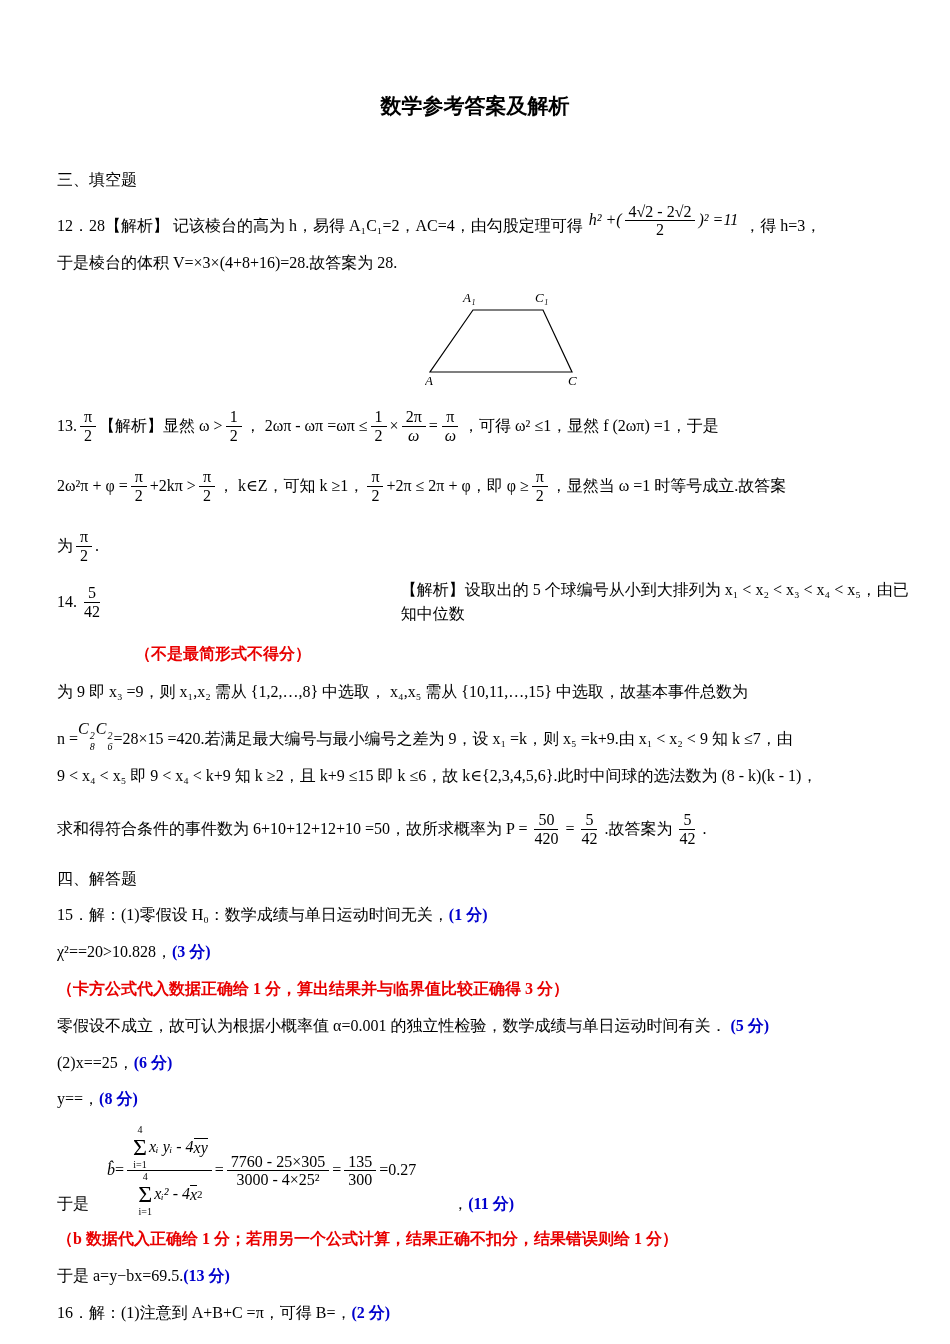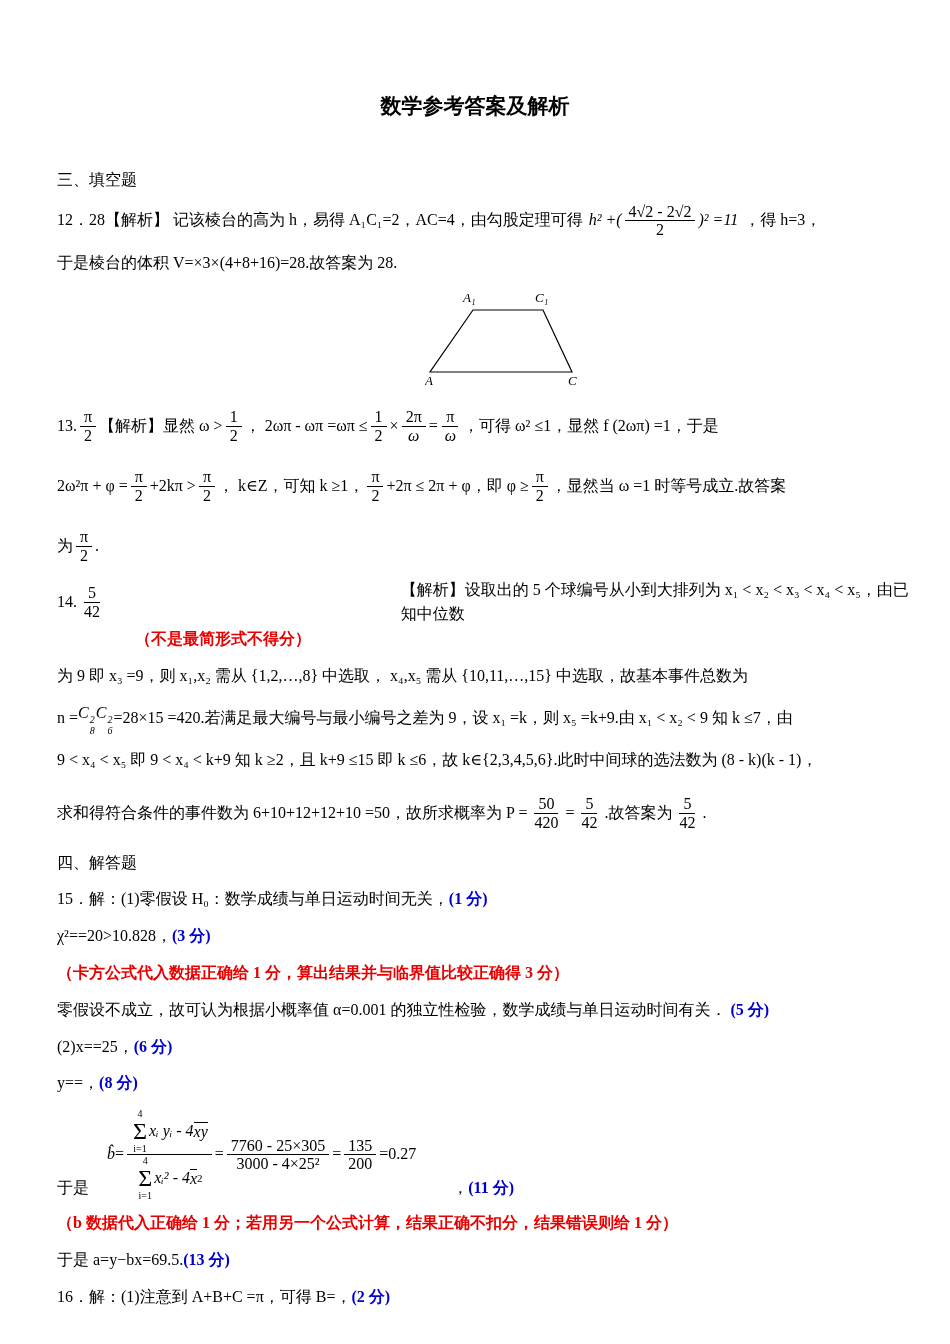--- a/index.html
+++ b/index.html
@@ -5,39 +5,39 @@
   html,body{margin:0;padding:0;background:#fff;}
   body{width:950px;height:1344px;color:#000;
        font-family:"Liberation Serif","DejaVu Serif",serif;font-size:16px;}
   .page{width:950px;height:1344px;overflow:hidden;position:relative;}
   .title{font-size:34px;font-weight:bold;text-align:center;margin:88px 0 0 0;letter-spacing:1px;}
   .subtitle{font-size:21px;font-weight:bold;text-align:center;margin:92px 0 0 0;
             font-family:"Liberation Sans","DejaVu Sans",sans-serif;}
   .body{margin:48px 40px 0 57px;line-height:1.55;}
   .sec{margin:0 0 10px 0;}
   .line{margin:12px 0;}
-  .tallrow{display:flex;align-items:center;flex-wrap:wrap;margin:4px 0;}
+  .tallrow{display:flex;align-items:flex-end;flex-wrap:wrap;margin:4px 0;}
   .fracline{display:flex;align-items:center;flex-wrap:wrap;min-height:58px;margin:2px 0;}
   .m{font-style:italic;}
   .frac{display:inline-flex;flex-direction:column;align-items:center;vertical-align:middle;margin:0 3px;line-height:1.1;}
   .frac .num{padding:0 4px;border-bottom:1px solid #000;}
   .frac .den{padding:0 4px;}
   .score{color:#0000cd;font-weight:bold;text-align:right;}
   .red{color:#e80000;font-weight:bold;}
   .cs{display:inline-flex;flex-direction:column;align-items:center;font-size:10px;line-height:1.1;
       vertical-align:-5px;margin:0 1px;}
   .sum{display:inline-flex;flex-direction:column;align-items:center;line-height:1;vertical-align:middle;margin:0 2px;}
   .sum .lim{font-size:10px;line-height:1.1;}
   .sum .sigma{font-size:24px;line-height:1;}
   .ol{border-top:1px solid #000;display:inline-block;line-height:1;padding-top:1px;font-style:italic;}
   .bigformula{display:inline-flex;align-items:center;margin:0 6px;}
   .figwrap{margin:6px 0 4px 368px;}
   .gap14{display:inline-block;width:330px;}
   .p14head{display:flex;align-items:center;}
-  .rednote{margin:0 0 4px 78px;}
+  .rednote{margin:16px 0 4px 78px;font-family:Liberation Mono, monospace;}
   sup{font-size:11px;}
   svg text{font-size:13px;font-style:italic;font-family:"Liberation Serif","DejaVu Serif",serif;}
 </style>
 </head>
 <body>
 
 <div class="page">
 
   <h2 class="subtitle">数学参考答案及解析</h2>
 
@@ -229,21 +229,21 @@
           </span>
         </span>
         <span>=</span>
         <span class="frac">
           <span class="num">7760 - 25×305</span>
           <span class="den">3000 - 4×25²</span>
         </span>
         <span>=</span>
         <span class="frac">
           <span class="num">135</span>
-          <span class="den">200</span>
+          <span class="den">300</span>
         </span>
         <span>=0.27</span>
       </span>
       <span style="margin-left:30px;">，</span>
       <span class="score">(11 分)</span>
     </div>
 
     <div class="line red" style="margin-top:10px;">（b 数据代入正确给 1 分；若用另一个公式计算，结果正确不扣分，结果错误则给 1 分）</div>
     <div class="line">
       <span>于是 a=y−bx=69.5.</span><span class="score">(13 分)</span>

